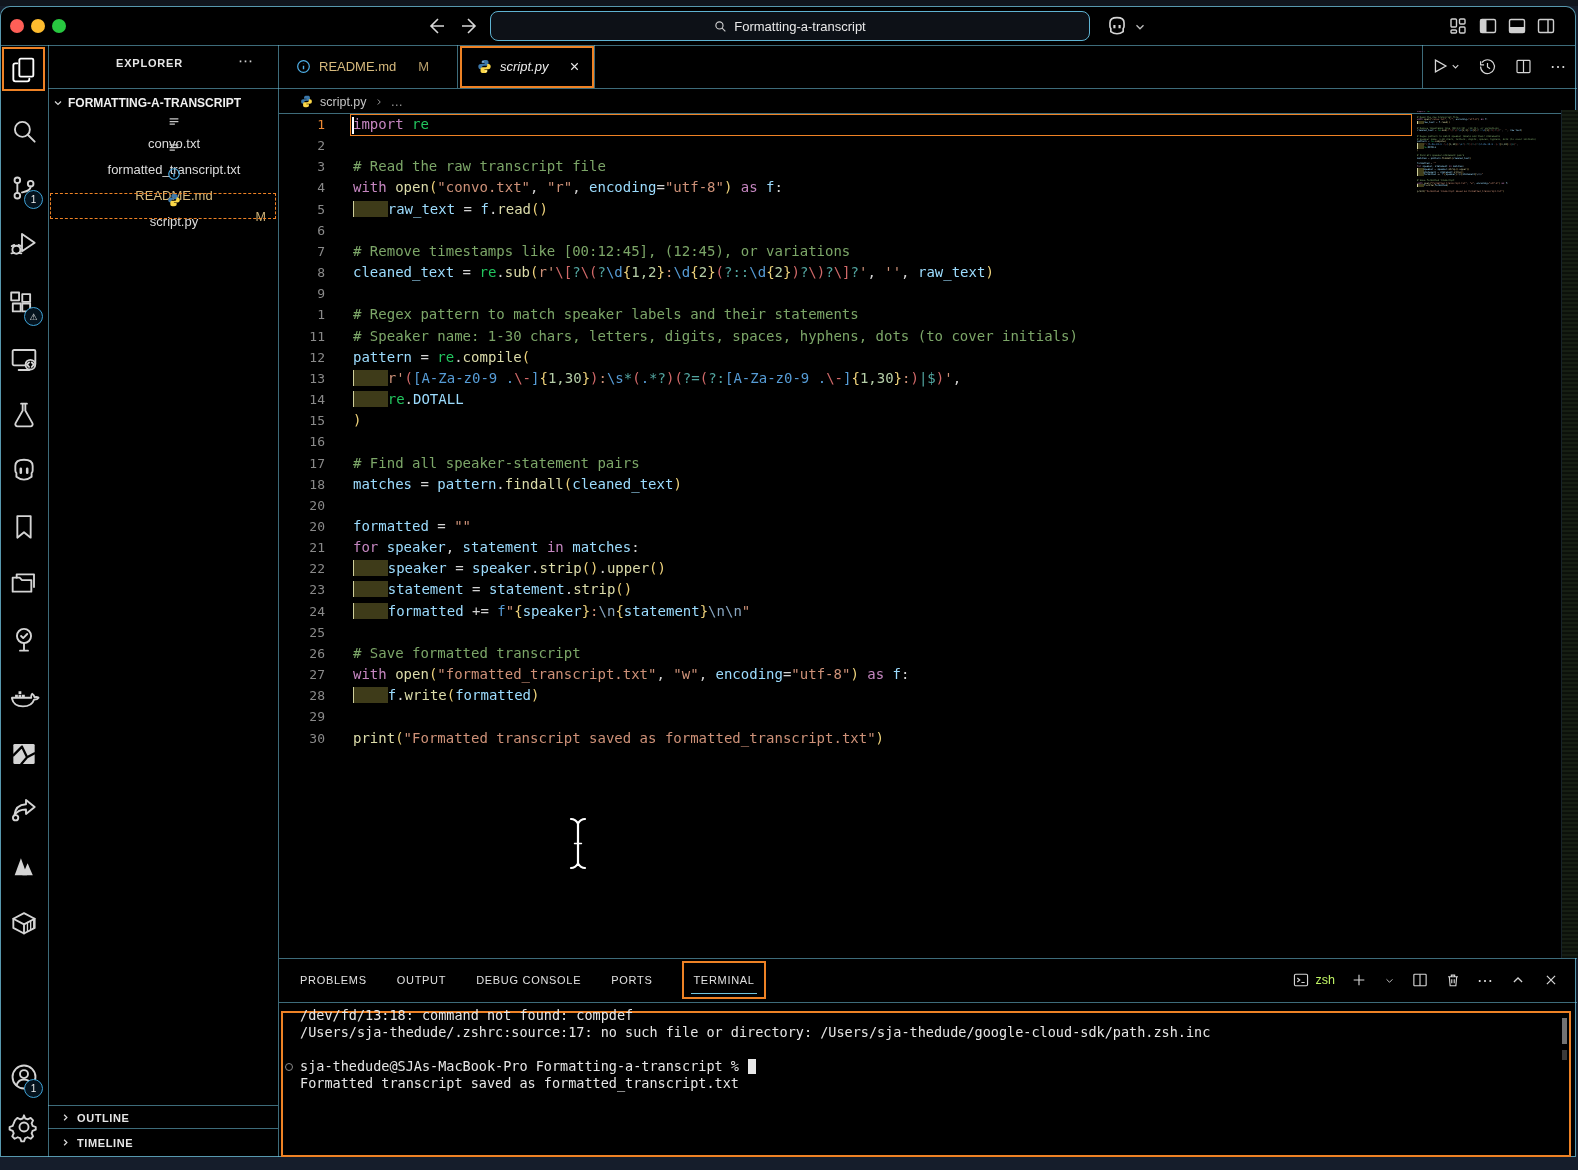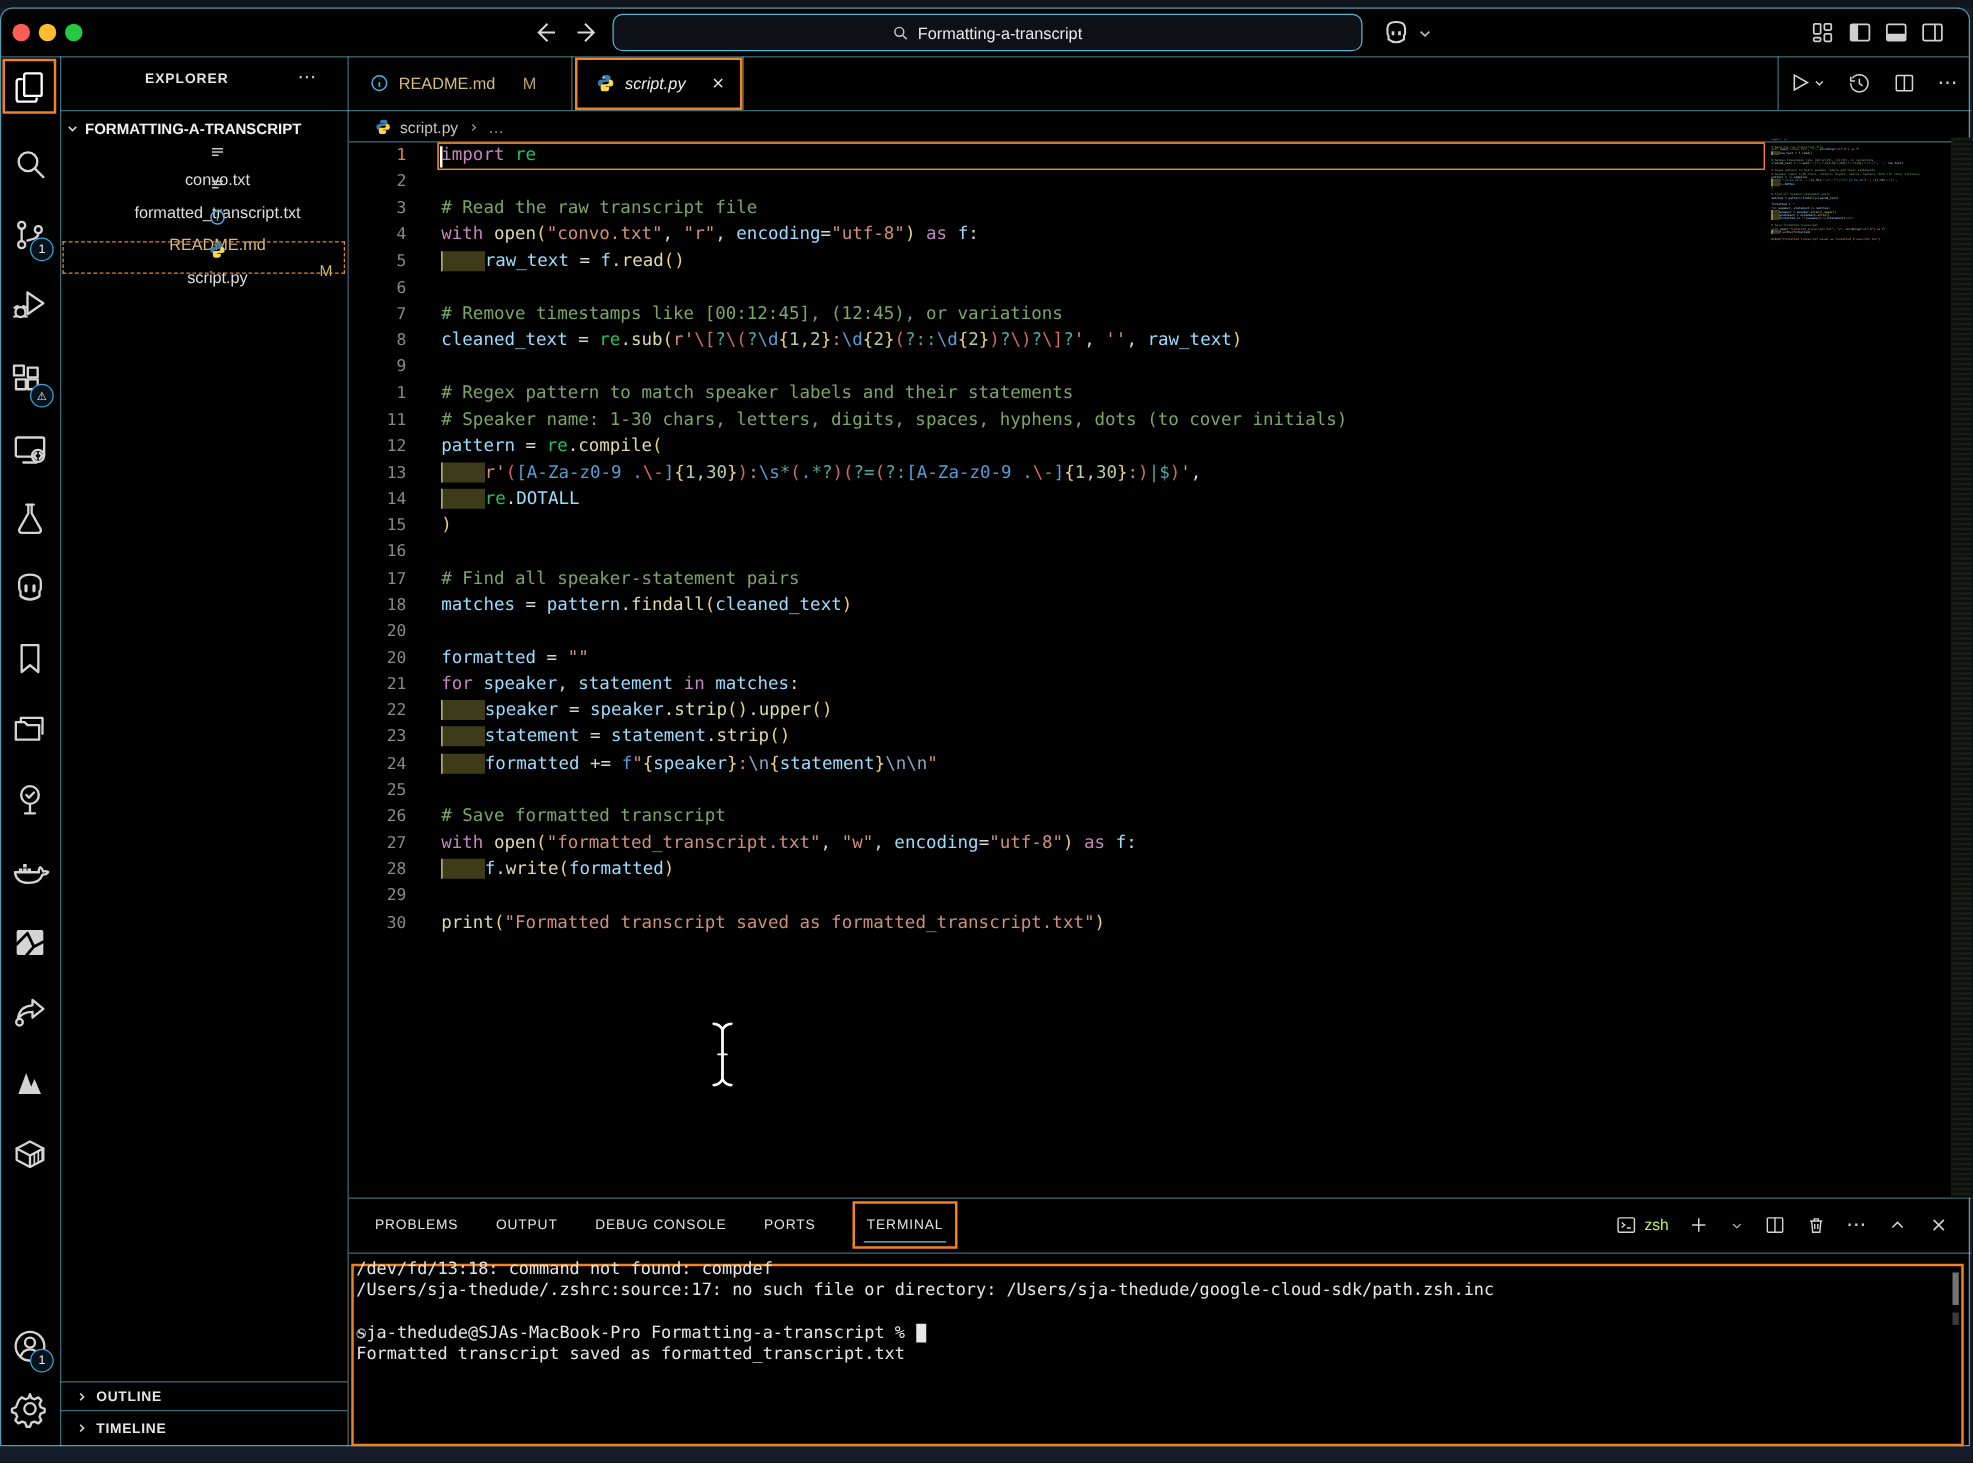--- a/index.html
+++ b/index.html
@@ -72,21 +72,21 @@
   .p-tab.active{border:2px solid #ee8225;padding:11px 9px;}
   .p-tab.active::after{content:"";position:absolute;left:7px;right:7px;bottom:3px;height:1.5px;background:#6FC3DF;}
   .p-toolbar{position:absolute;right:18px;top:958px;height:44px;display:flex;align-items:center;gap:15px;color:#d5d5d5;}
   .p-toolbar svg{width:18px;height:18px;}
   .shell-lbl{font-size:12.5px;color:#bef264;}
 
   
   .termbox{position:absolute;left:281px;top:1011px;width:1290px;height:146px;border:2px solid #ee8225;box-sizing:border-box;}
   .termlines{position:absolute;left:281px;top:1007px;width:1278px;font-family:"DejaVu Sans Mono",monospace;
              font-size:13.5px;line-height:17px;color:#e6e6e6;}
-  .t-line{position:relative;height:17px;padding-left:4px;white-space:pre;}
+  .t-line{position:relative;height:17px;padding-left:19px;white-space:pre;}
   .t-mark{position:absolute;left:4px;top:4.5px;width:8px;height:8px;border-radius:50%;box-sizing:border-box;}
   .t-mark.filled{background:#3794ff;}
   .t-mark.hollow{border:1.5px solid #8a8a8a;}
   .t-cursor{display:inline-block;width:8px;height:15px;background:#e8e8e8;vertical-align:text-bottom;margin-left:1px;}
   .term-thumb{position:absolute;left:1562px;width:5px;background:rgba(255,255,255,.45);}
 
   .ibeam{position:absolute;left:563px;top:815px;width:30px;height:58px;}
   svg{display:block;}
 </style>
 </head>

